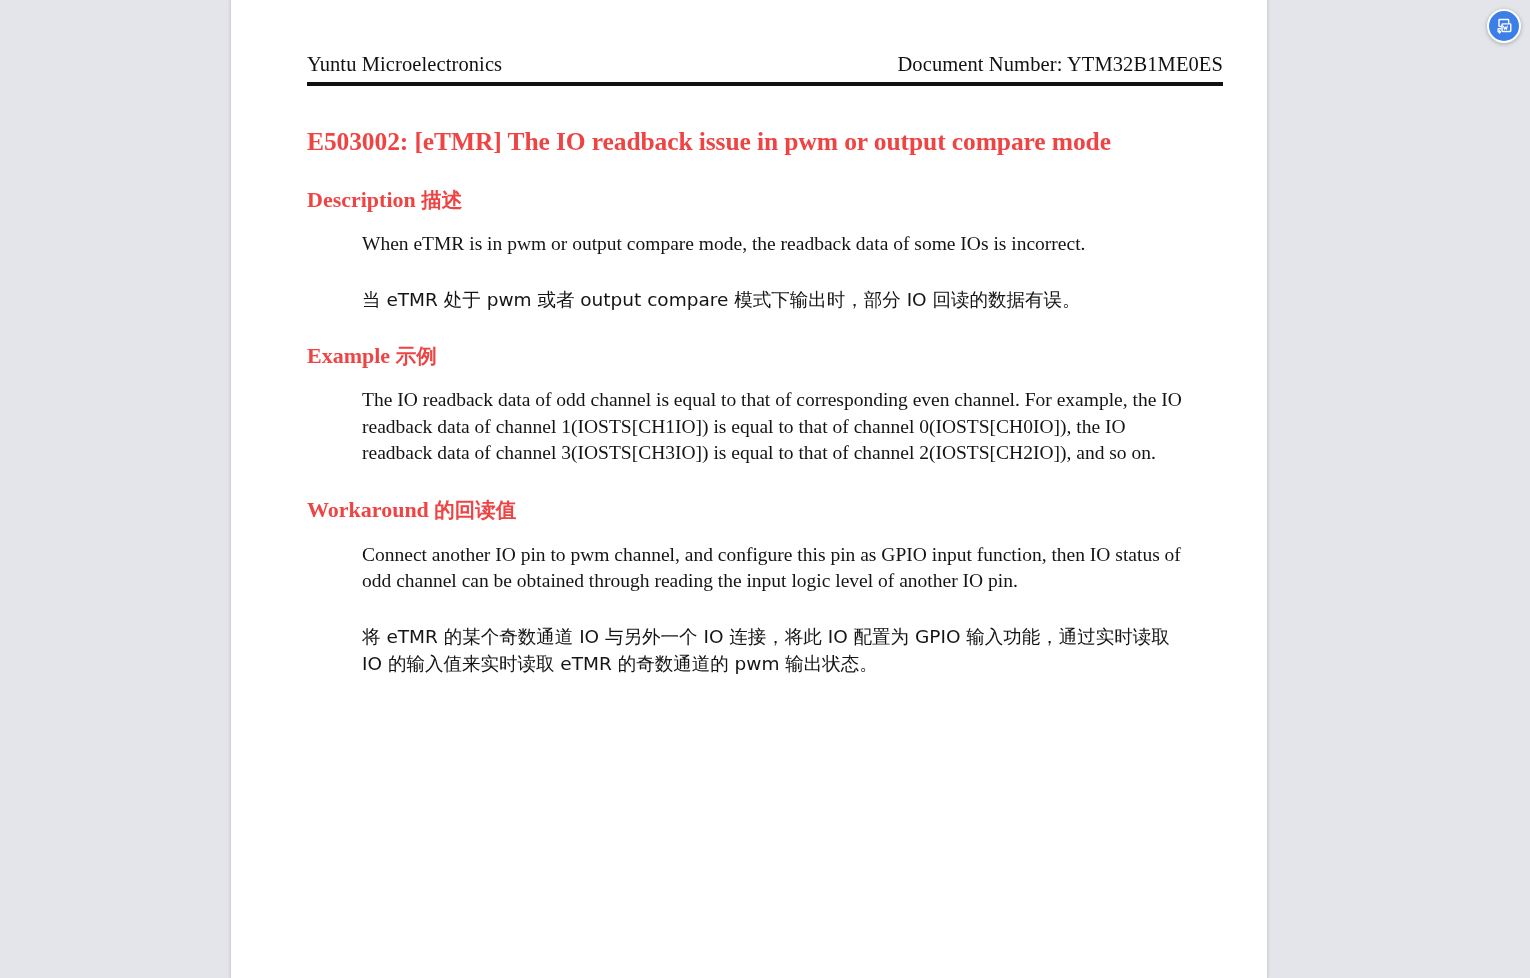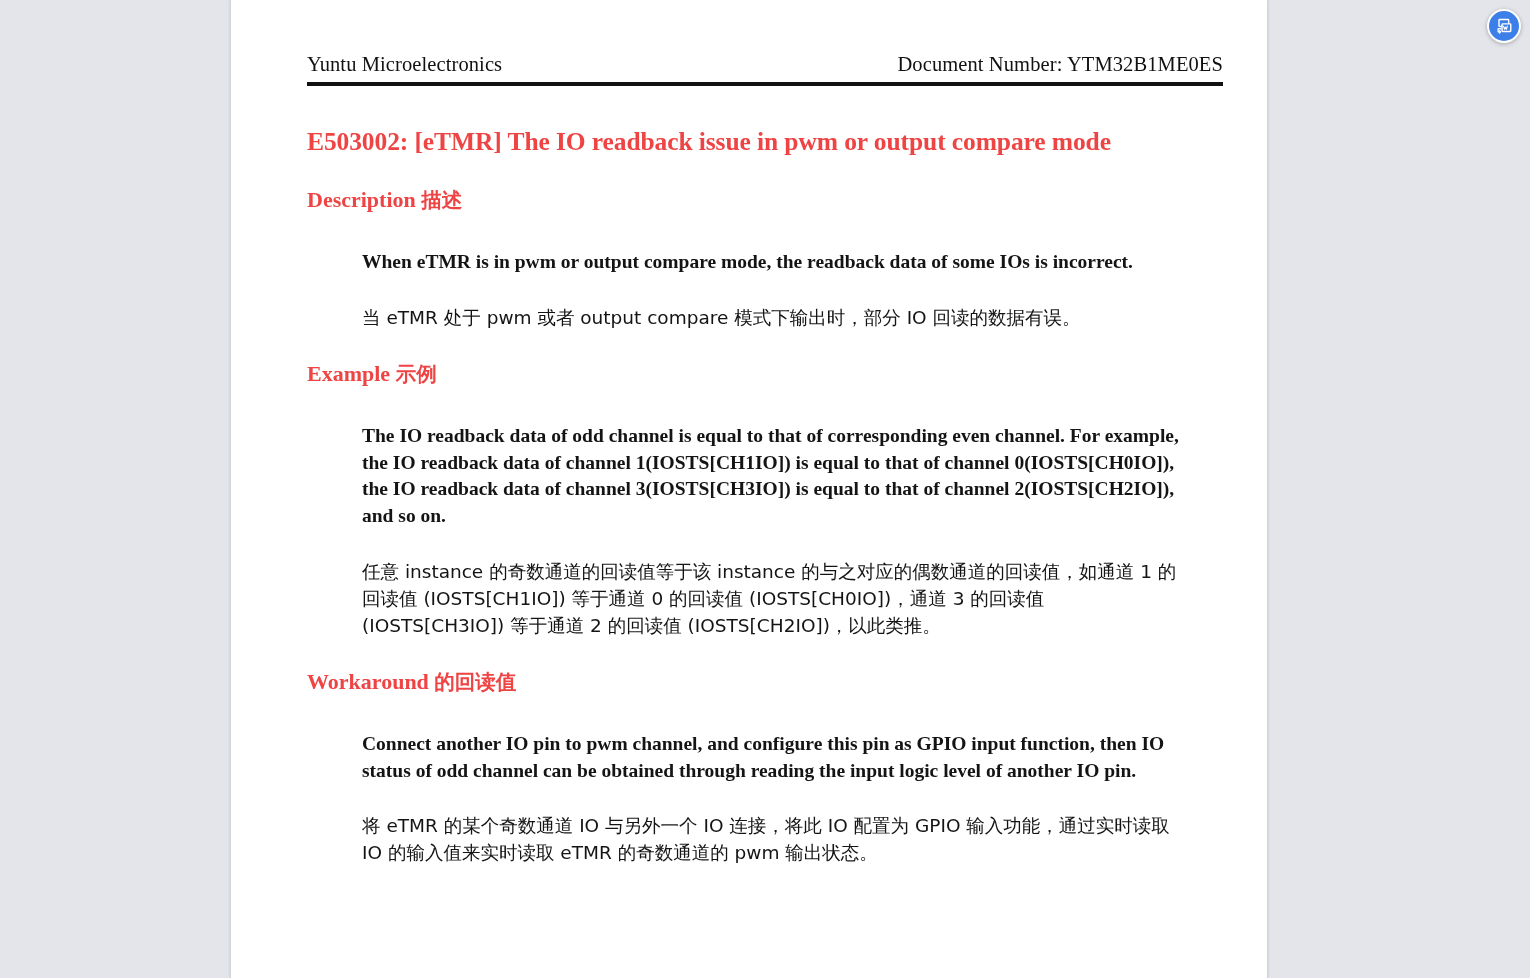--- a/index.html
+++ b/index.html
@@ -94,22 +94,21 @@
     max-width: 830px;
     text-align: left;
   }
   p.body-para.cjk-para {
     font-family: "DejaVu Sans", "Liberation Sans", sans-serif;
     font-size: 18.5px;
     line-height: 1.46;
     margin-top: 28px;
   }
   p.body-para.first-in-section {
-    margin-top: 36px;
-    font-weight: bold;
+    margin-top: 18px;
   }
 
   
   #export-fab {
     position: absolute;
     right: 9px;
     top: 9px;
     width: 34px;
     height: 34px;
     border-radius: 50%;
@@ -143,21 +142,20 @@
       <h2 class="section-heading">
         <span>Description</span><span>&nbsp;</span><span class="cjk">描述</span>
       </h2>
       <p class="body-para first-in-section">When eTMR is in pwm or output compare mode, the readback data of some IOs is incorrect.</p>
       <p class="body-para cjk-para">当 eTMR 处于 pwm 或者 output compare 模式下输出时，部分 IO 回读的数据有误。</p>
 
       <h2 class="section-heading">
         <span>Example</span><span>&nbsp;</span><span class="cjk">示例</span>
       </h2>
       <p class="body-para first-in-section">The IO readback data of odd channel is equal to that of corresponding even channel. For example, the IO readback data of channel 1(IOSTS[CH1IO]) is equal to that of channel 0(IOSTS[CH0IO]), the IO readback data of channel 3(IOSTS[CH3IO]) is equal to that of channel 2(IOSTS[CH2IO]), and so on.</p>
-      <p class="body-para cjk-para">任意 instance 的奇数通道的回读值等于该 instance 的与之对应的偶数通道的回读值，如通道 1 的回读值 (IOSTS[CH1IO]) 等于通道 0 的回读值 (IOSTS[CH0IO])，通道 3 的回读值 (IOSTS[CH3IO]) 等于通道 2 的回读值 (IOSTS[CH2IO])，以此类推。</p>
 
       <h2 class="section-heading">
         <span>Workaround</span><span>&nbsp;</span><span class="cjk">的回读值</span>
       </h2>
       <p class="body-para first-in-section">Connect another IO pin to pwm channel, and configure this pin as GPIO input function, then IO status of odd channel can be obtained through reading the input logic level of another IO pin.</p>
       <p class="body-para cjk-para">将 eTMR 的某个奇数通道 IO 与另外一个 IO 连接，将此 IO 配置为 GPIO 输入功能，通过实时读取 IO 的输入值来实时读取 eTMR 的奇数通道的 pwm 输出状态。</p>
 
     </div>
   </div>
 

